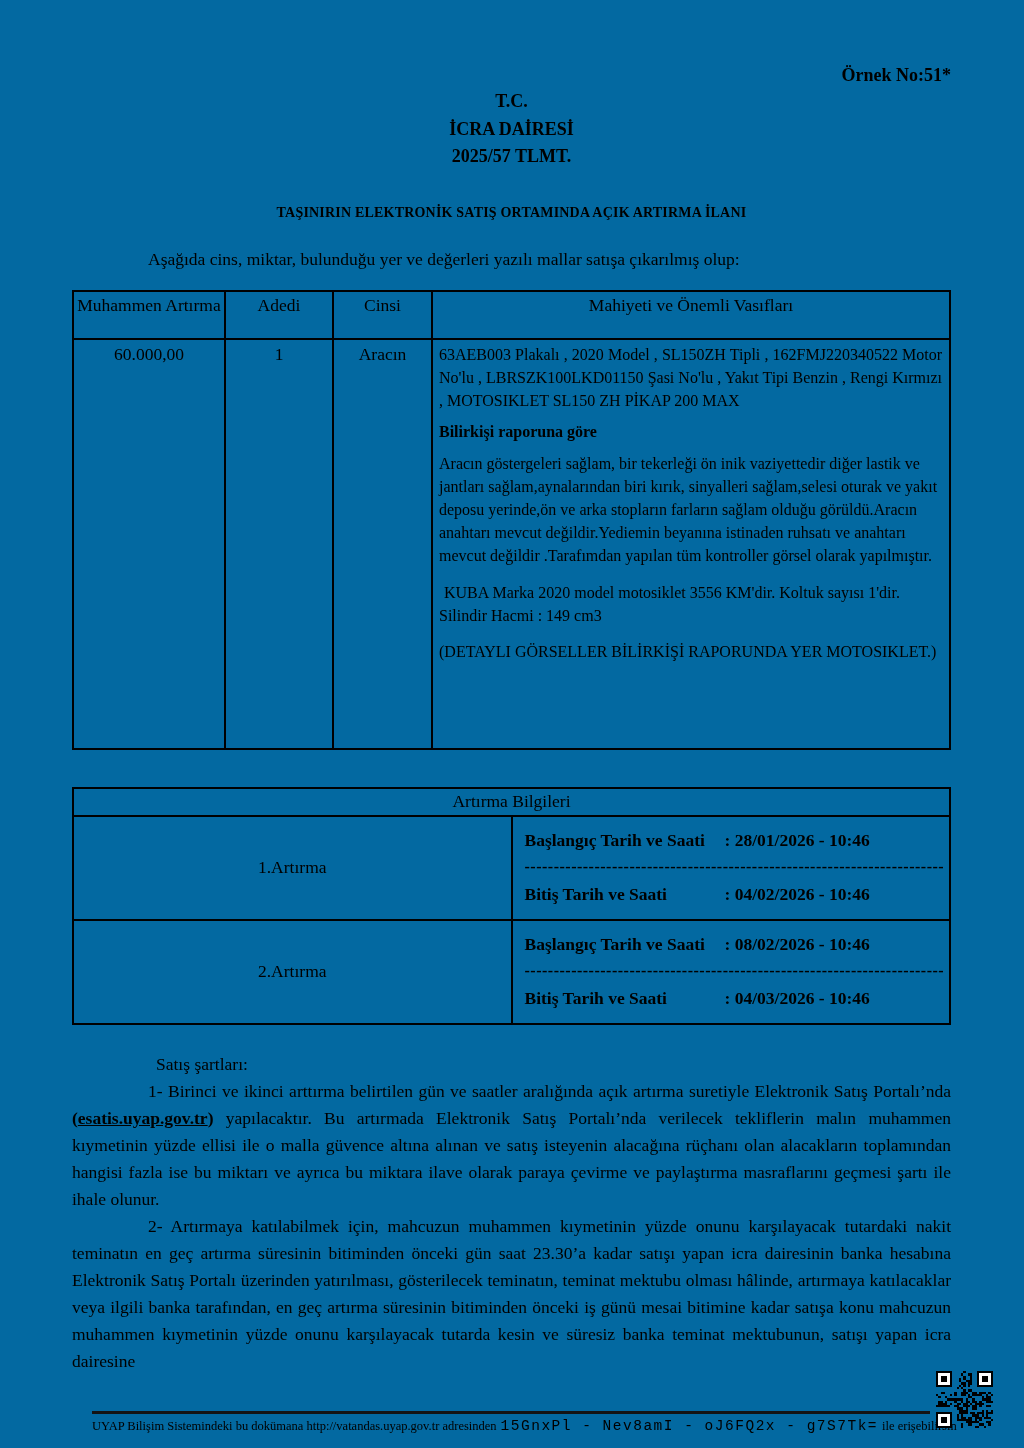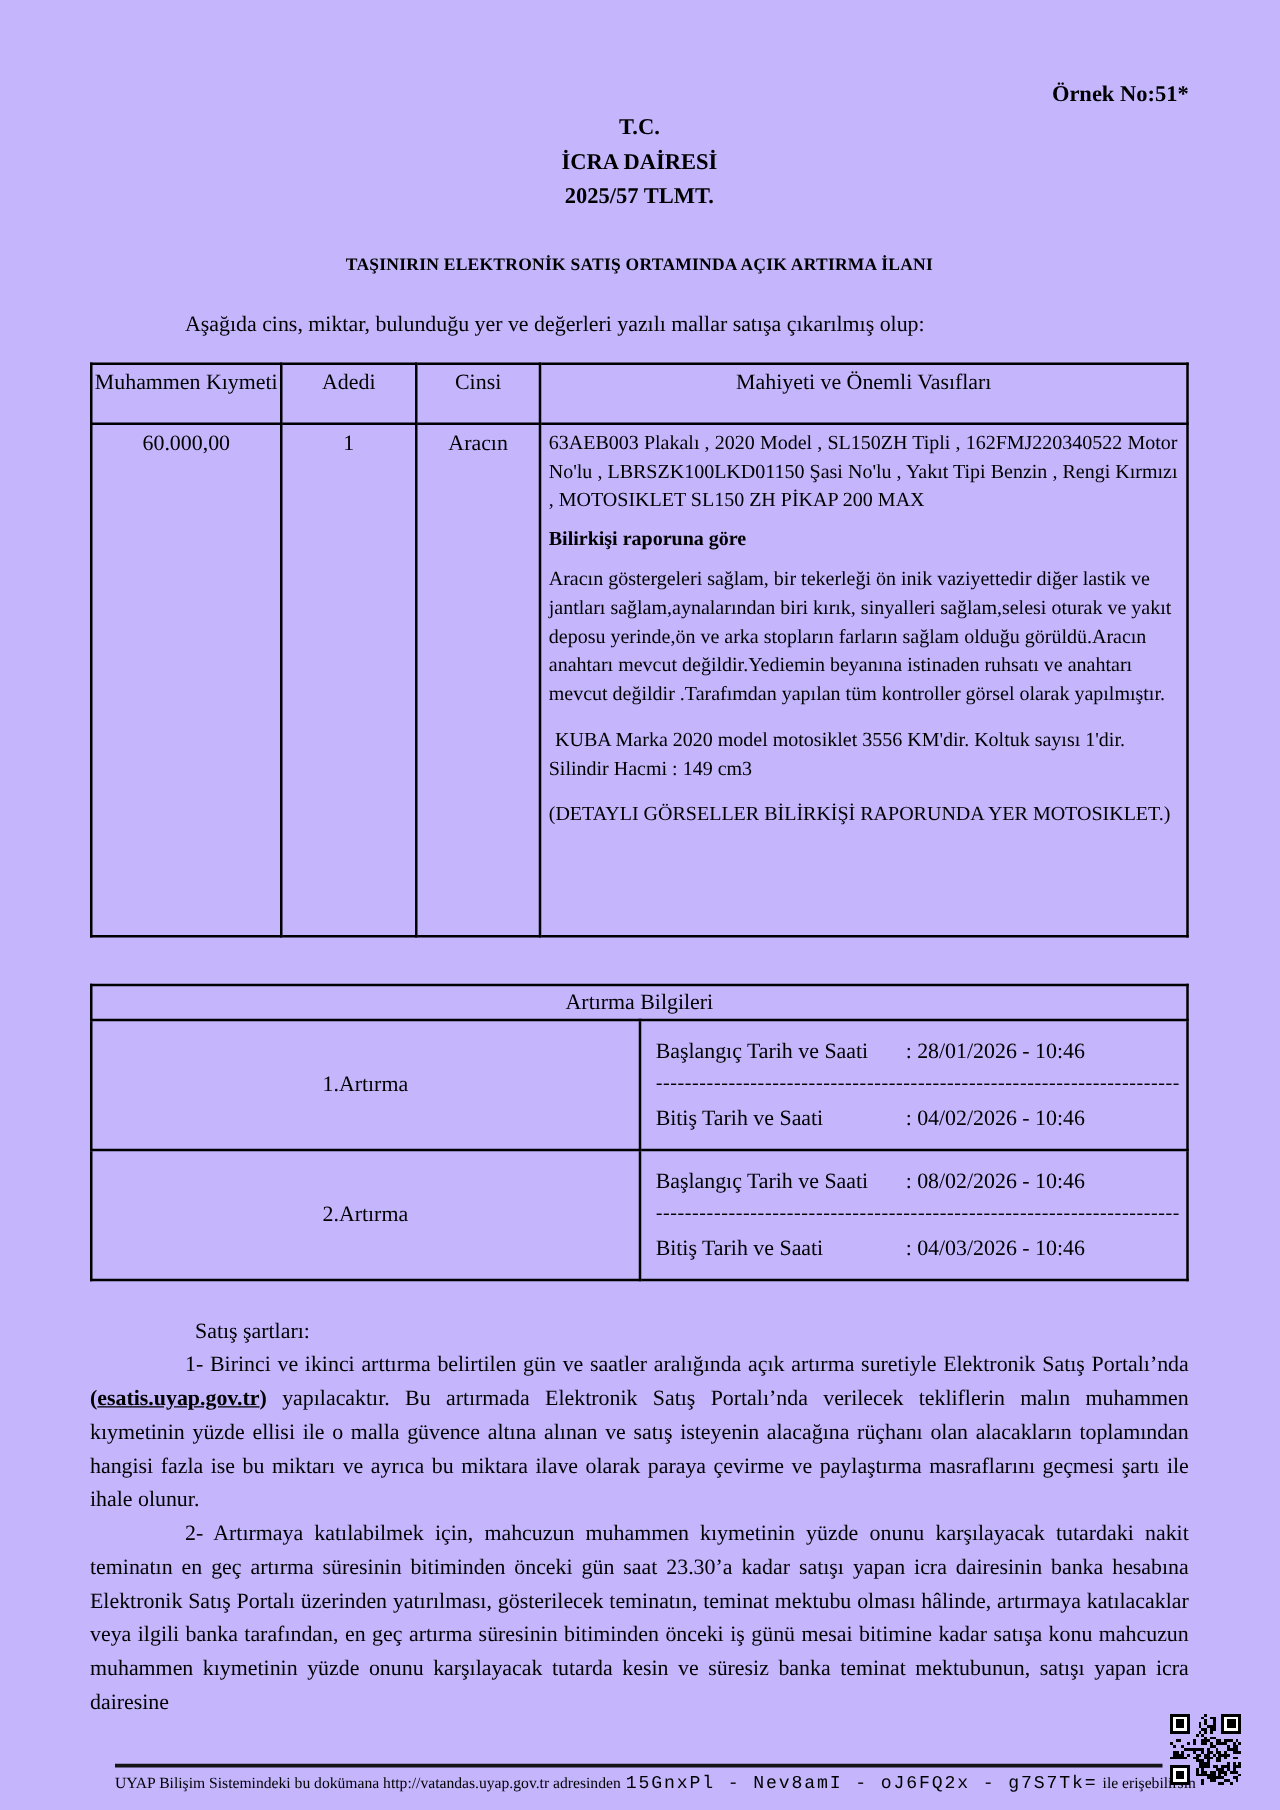--- a/index.html
+++ b/index.html
@@ -1,19 +1,19 @@
 <!DOCTYPE html>
 <html><head>
 <meta charset="utf-8">
 <style>
   html,body{margin:0;padding:0;background:#ffffff;}
   .page{
     position:relative;
     width:1024px;height:1448px;
-    background:#c4b5fd;color:#000;
+    background:#0369a1;color:#000;
     font-family:"Liberation Serif","DejaVu Serif",serif;
     overflow:hidden;
     box-sizing:border-box;
     padding:64px 73px 0 72px;
   }
   .ornek{
     text-align:right;font-weight:bold;font-size:18px;line-height:22px;
     padding-right:0px;
   }
   .court{ text-align:center;font-weight:bold;font-size:18px;line-height:27.5px;margin-top:2px;}
@@ -33,21 +33,21 @@
   .desc-cell p{margin:0;}
   .p-just{text-align:justify;}
   .p-bold{font-weight:bold;margin-top:8px !important;}
   .p-rep{margin-top:9px !important;}
   .p-kuba{margin-top:14px !important;text-indent:5px;}
   .p-det{margin-top:13px !important;}
 
   .auction{margin-top:37px;}
   .auction th{height:26px;text-align:center;vertical-align:middle;}
   .a-label{width:148px;text-align:center;vertical-align:middle;}
-  .a-detail{vertical-align:middle;padding:10px 6px 12px 12px !important;}
+  .a-detail{vertical-align:middle;padding:10px 6px 12px 12px !important;font-weight:bold;}
   .a-line{line-height:26px;white-space:nowrap;}
   .a-lbl{display:inline-block;width:200px;}
   .a-dash{
     overflow:hidden;white-space:nowrap;height:22px;line-height:22px;
     font-size:16px;letter-spacing:0.5px;margin:3px 0;
   }
 
   .terms{margin-top:26px;font-size:17.5px;line-height:27px;}
   .t-heading{text-indent:84px;}
   .t-p{margin:0;text-align:justify;text-indent:76px;}
@@ -78,21 +78,21 @@
     <div>2025/57 TLMT.</div>
   </div>
 
   <div class="title">TAŞINIRIN ELEKTRONİK SATIŞ ORTAMINDA AÇIK ARTIRMA İLANI</div>
 
   <div class="intro">Aşağıda cins, miktar, bulunduğu yer ve değerleri yazılı mallar satışa çıkarılmış olup:</div>
 
   <table class="goods">
     <tbody>
         <tr>
-      <th class="col-muhammen">Muhammen Kıymeti</th>
+      <th class="col-muhammen">Muhammen Artırma</th>
       <th class="col-adedi">Adedi</th>
       <th class="col-cinsi">Cinsi</th>
       <th>Mahiyeti ve Önemli Vasıfları</th>
     </tr>
     <tr>
       <td class="c">60.000,00</td>
       <td class="c">1</td>
       <td class="c">Aracın</td>
       <td class="desc-cell">
         <p class="p-just">63AEB003 Plakalı , 2020 Model , SL150ZH Tipli , 162FMJ220340522 Motor No'lu , LBRSZK100LKD01150 Şasi No'lu , Yakıt Tipi Benzin , Rengi Kırmızı , MOTOSIKLET SL150 ZH PİKAP 200 MAX</p>

